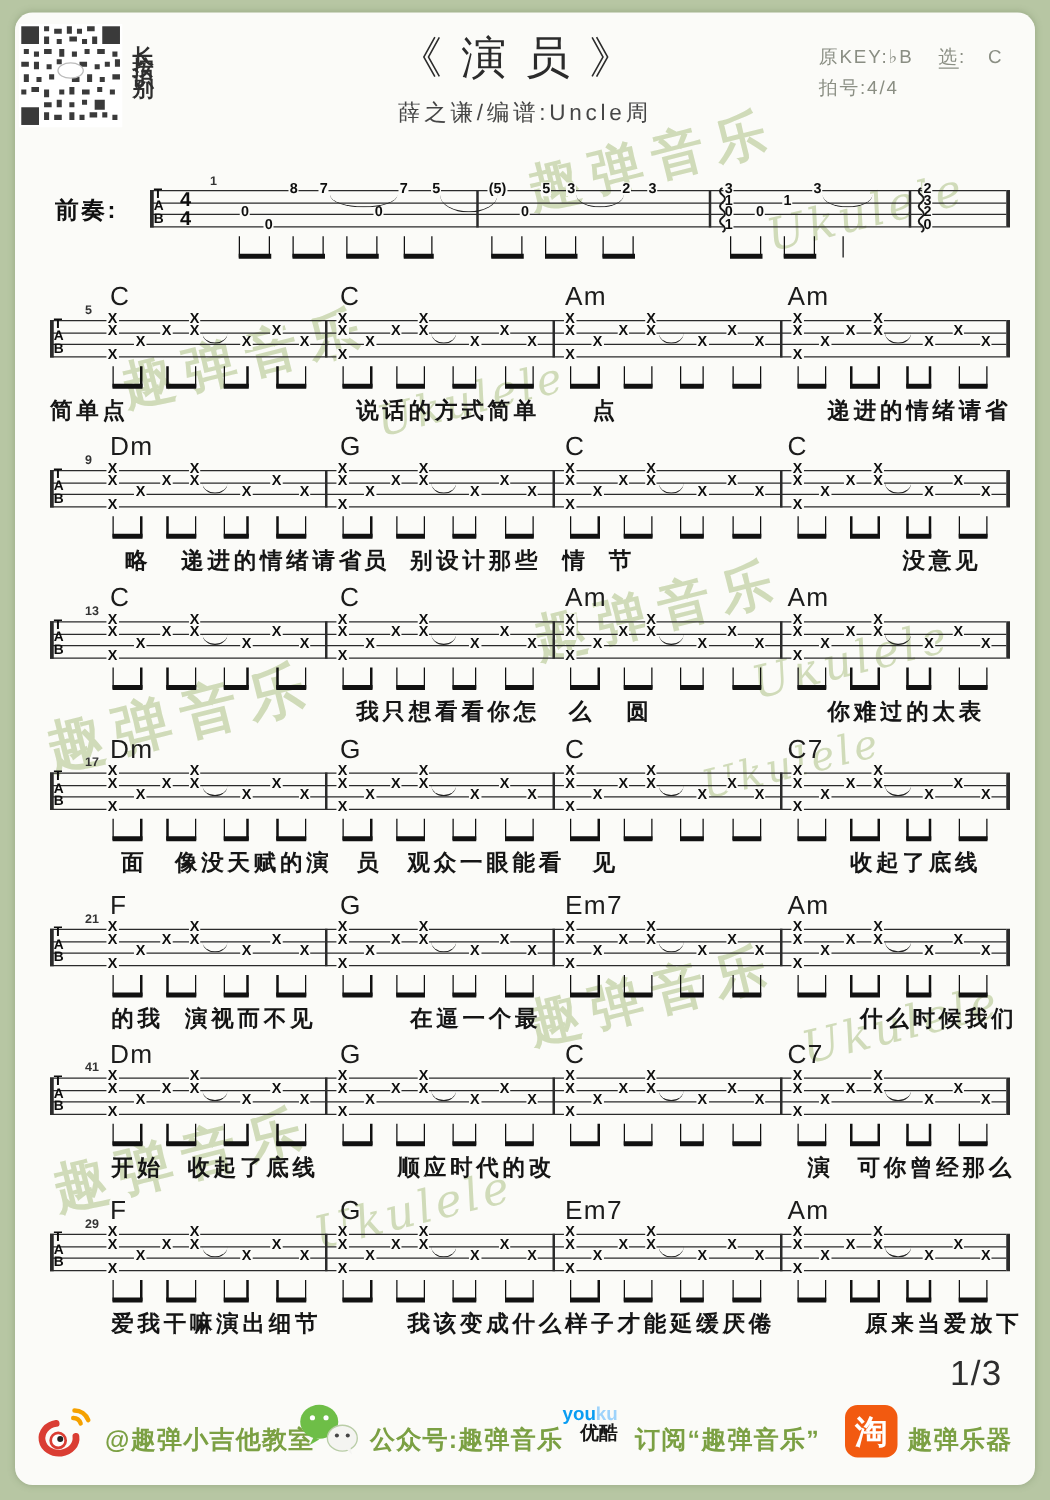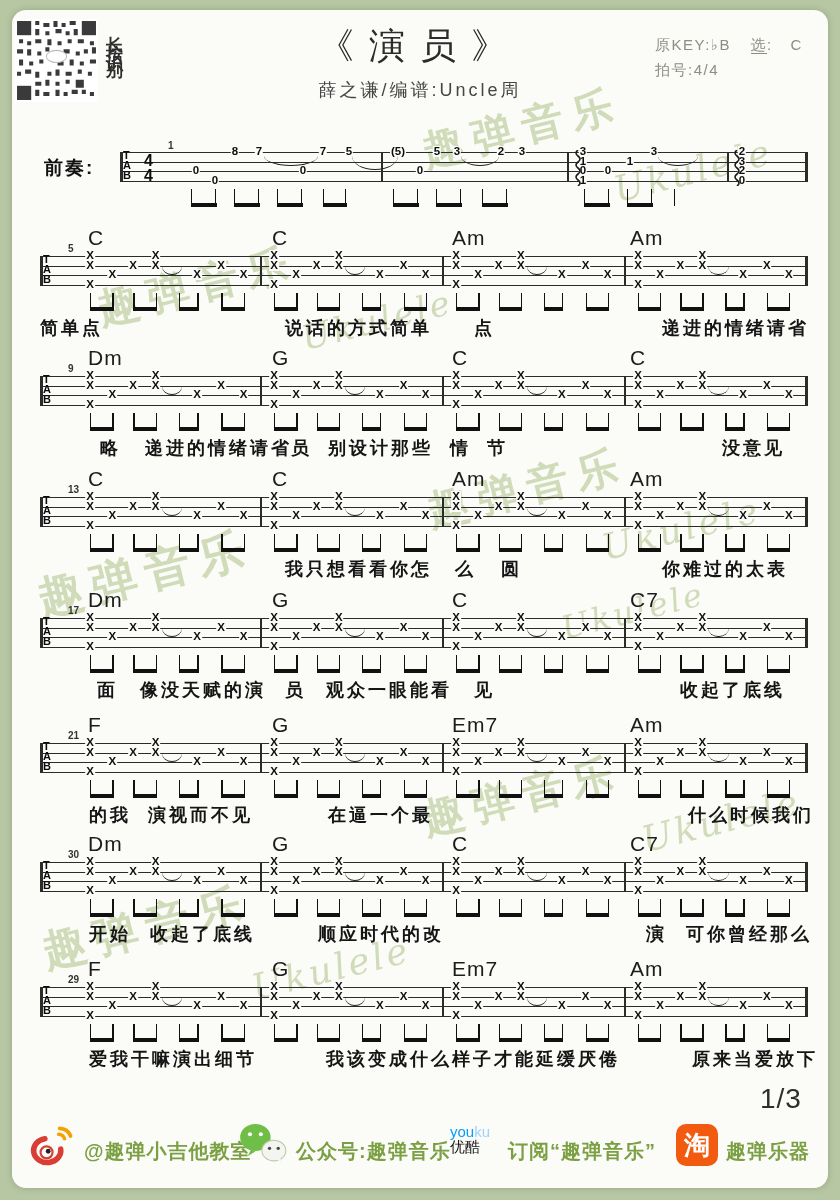--- a/index.html
+++ b/index.html
@@ -22,21 +22,21 @@
   .bbar{position:absolute;height:4.5px;background:#111;}
   .lyr{position:absolute;font-weight:bold;font-size:18px;letter-spacing:3px;color:#151515;white-space:nowrap;}
   .hdr-gray{position:absolute;font-size:15px;color:#8a8e83;letter-spacing:1.5px;white-space:nowrap;}
   #qr-caption{position:absolute;left:103px;top:22px;writing-mode:vertical-rl;font-size:17px;color:#2e2e2e;letter-spacing:9px;font-weight:bold;}
   #page-title{position:absolute;left:420px;top:22px;transform:translateX(-50%);font-size:36px;color:#2b2b2b;letter-spacing:15px;white-space:nowrap;}
   #page-subtitle{position:absolute;left:420px;top:78px;transform:translateX(-50%);font-size:18px;color:#464646;letter-spacing:3px;white-space:nowrap;}
   #intro-label{position:absolute;left:44px;top:155px;font-size:19px;font-weight:bold;color:#111;letter-spacing:2px;}
   #page-num{position:absolute;left:760px;top:1083px;font-size:28px;color:#2e2e2e;letter-spacing:1px;}
   .ft-txt{position:absolute;font-size:20px;font-weight:bold;color:#7ba043;letter-spacing:1px;white-space:nowrap;}
   .ft-ico{position:absolute;}
-  #youku-logo{position:absolute;left:450px;top:1124px;line-height:15px;font-weight:normal;font-size:15px;white-space:nowrap;}
+  #youku-logo{position:absolute;left:450px;top:1124px;line-height:15px;font-weight:bold;font-size:15px;white-space:nowrap;text-align:right;}
   #youku-logo .b1{color:#0a9df2;} #youku-logo .b2{color:#9ed3fb;}
   #youku-logo .cn{color:#161616;display:block;font-size:15px;}
   #taobao-badge{position:absolute;left:676px;top:1124px;width:42px;height:42px;background:#f25a10;border-radius:10px;color:#fff;font-size:26px;font-weight:bold;text-align:center;line-height:42px;}
   .underl{border-bottom:1.5px solid #8a8e83;}
 </style>
 </head>
 <body>
 
 <div id="paper"></div>
 <div id="wm-layer">
@@ -762,21 +762,21 @@
     <div class="ln" style="left: 40px; top: 881px; width: 765px;"></div>
     <div class="ln" style="left: 40px; top: 890.5px; width: 765px;"></div>
     <div class="bl" style="left: 40px; top: 862px; height: 30px; width: 2.5px;"></div>
     <div class="bl" style="left: 260px; top: 862px; height: 30px; width: 1.5px;"></div>
     <div class="bl" style="left: 442px; top: 862px; height: 30px; width: 1.5px;"></div>
     <div class="bl" style="left: 624px; top: 862px; height: 30px; width: 1.5px;"></div>
     <div class="bl" style="left: 805px; top: 862px; height: 30px; width: 2.5px;"></div>
     <div class="clef" style="left: 43px; top: 860px;">T</div>
     <div class="clef" style="left: 43px; top: 869.8px;">A</div>
     <div class="clef" style="left: 43px; top: 879.6px;">B</div>
-    <div class="mnum" style="left: 68px; top: 849px;">30</div>
+    <div class="mnum" style="left: 68px; top: 849px;">41</div>
     <div class="chord" style="left: 88px; top: 832px;">Dm</div>
     <div class="chord" style="left: 272px; top: 832px;">G</div>
     <div class="chord" style="left: 452px; top: 832px;">C</div>
     <div class="chord" style="left: 630px; top: 832px;">C7</div>
     <div class="xm" style="left: 90px; top: 856px;">X</div>
     <div class="xm" style="left: 90px; top: 865.5px;">X</div>
     <div class="xm" style="left: 90px; top: 884.5px;">X</div>
     <div class="xm" style="left: 112.4px; top: 875px;">X</div>
     <div class="xm" style="left: 133.2px; top: 865.5px;">X</div>
     <div class="xm" style="left: 155.6px; top: 856px;">X</div>

